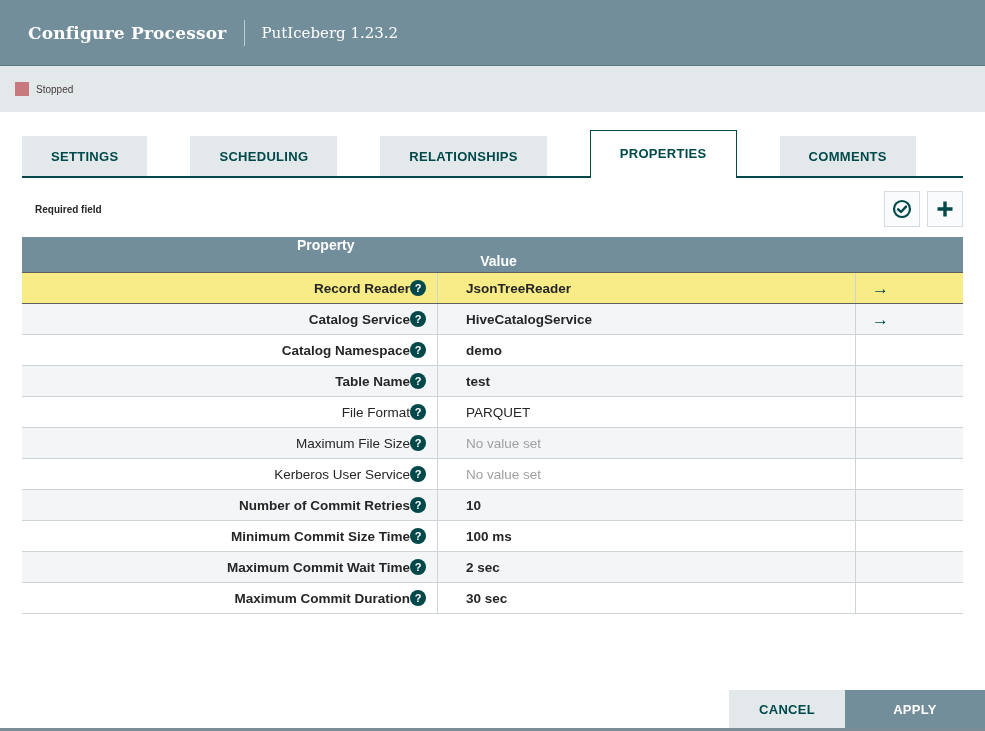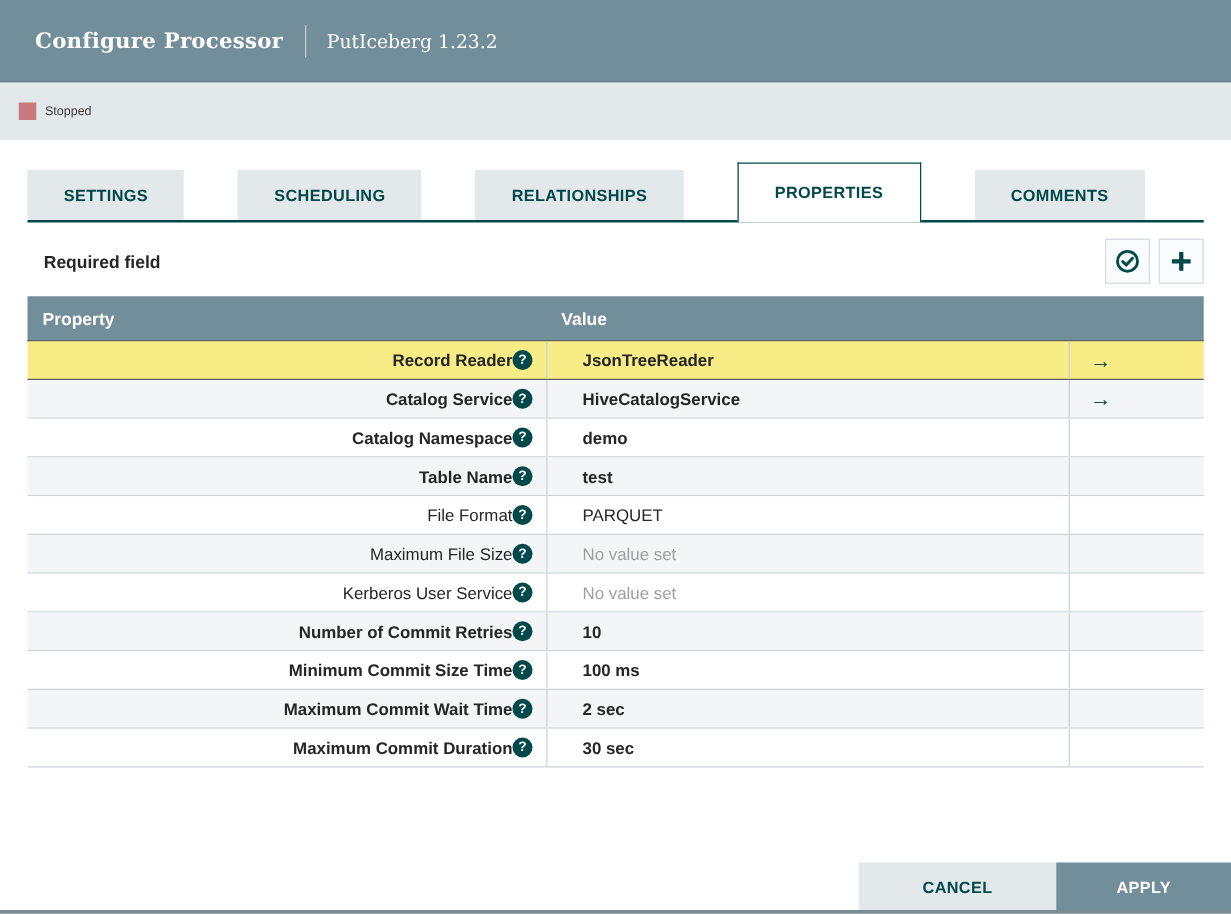--- a/index.html
+++ b/index.html
@@ -102,21 +102,21 @@
 
   
   .props-toolbar {
     margin-top: 13px;
     height: 36px;
     display: flex;
     align-items: center;
     justify-content: space-between;
   }
   .required-label {
-    font-size: 14px;
+    font-size: 10px;
     font-weight: bold;
     color: #262626;
     padding-left: 13px;
   }
   .toolbar-buttons { display: flex; gap: 7px; }
   .icon-btn {
     width: 36px; height: 36px;
     background: #fafbfc;
     border: 1px solid #d5dbde;
     display: flex;
@@ -130,20 +130,21 @@
   .props-table { margin-top: 10px; width: 941px; }
   .pt-header {
     display: flex;
     height: 36px;
     background: #728E9B;
     border-bottom: 1px solid #4d5a61;
     color: #ffffff;
     font-size: 14px;
     font-weight: bold;
     align-items: center;
+    flex-direction: column;
   }
   .pt-header .col-property { width: 415px; padding-left: 12px; }
   .pt-header .col-value { flex: 1; padding-left: 12px; }
   .pt-header .col-goto { width: 108px; }
 
   .pt-row {
     display: flex;
     height: 31px;
     background: #ffffff;
     border-bottom: 1px solid #ccd4d8;
@@ -213,21 +214,21 @@
   }
   .btn {
     height: 38px;
     border: none;
     font-family: "Liberation Sans", sans-serif;
     font-size: 13px;
     font-weight: bold;
     letter-spacing: 0.3px;
     cursor: pointer;
   }
-  .btn-cancel { width: 158px; background: #E3E8EB; color: #004849; }
+  .btn-cancel { width: 116px; background: #E3E8EB; color: #004849; }
   .btn-apply  { width: 140px; background: #728E9B; color: #ffffff; }
   .bottom-strip {
     position: absolute;
     left: 0; bottom: 0;
     width: 100%; height: 3px;
     background: #7b8d97;
   }
 </style>
 </head>
 <body>

